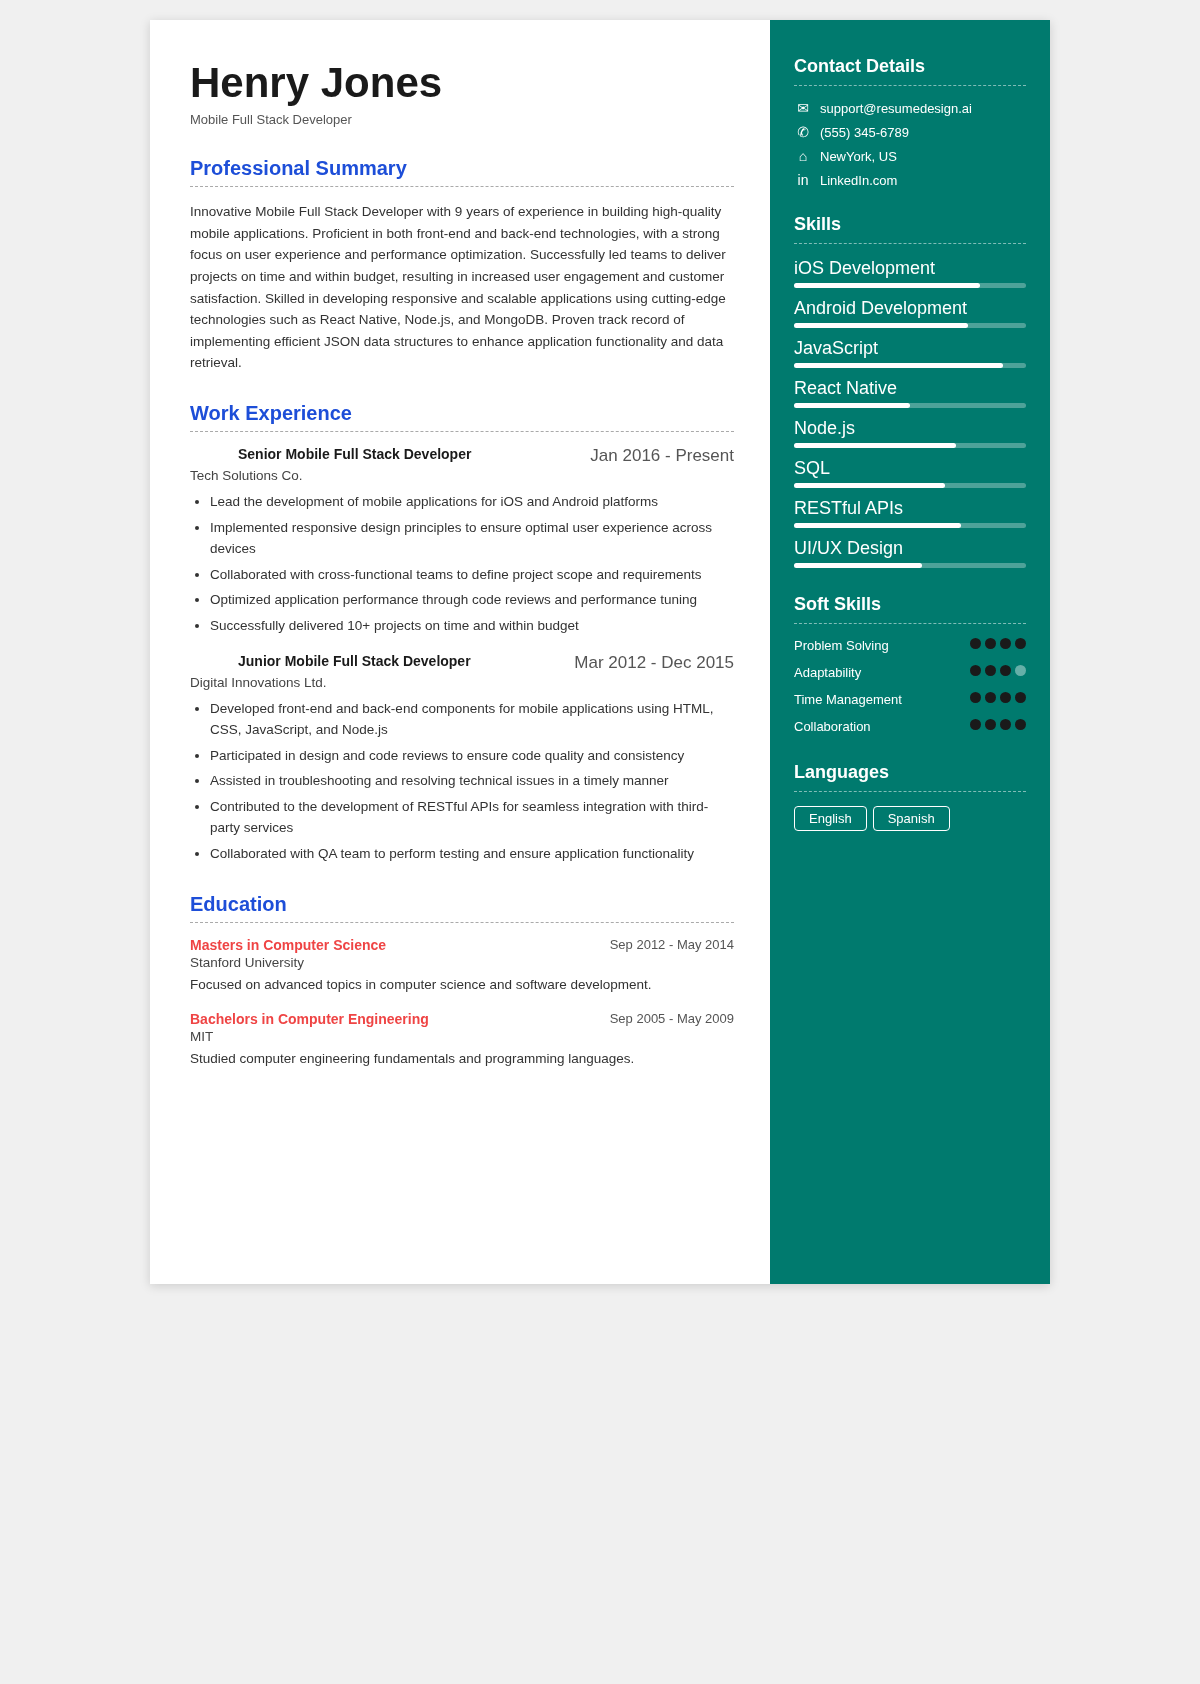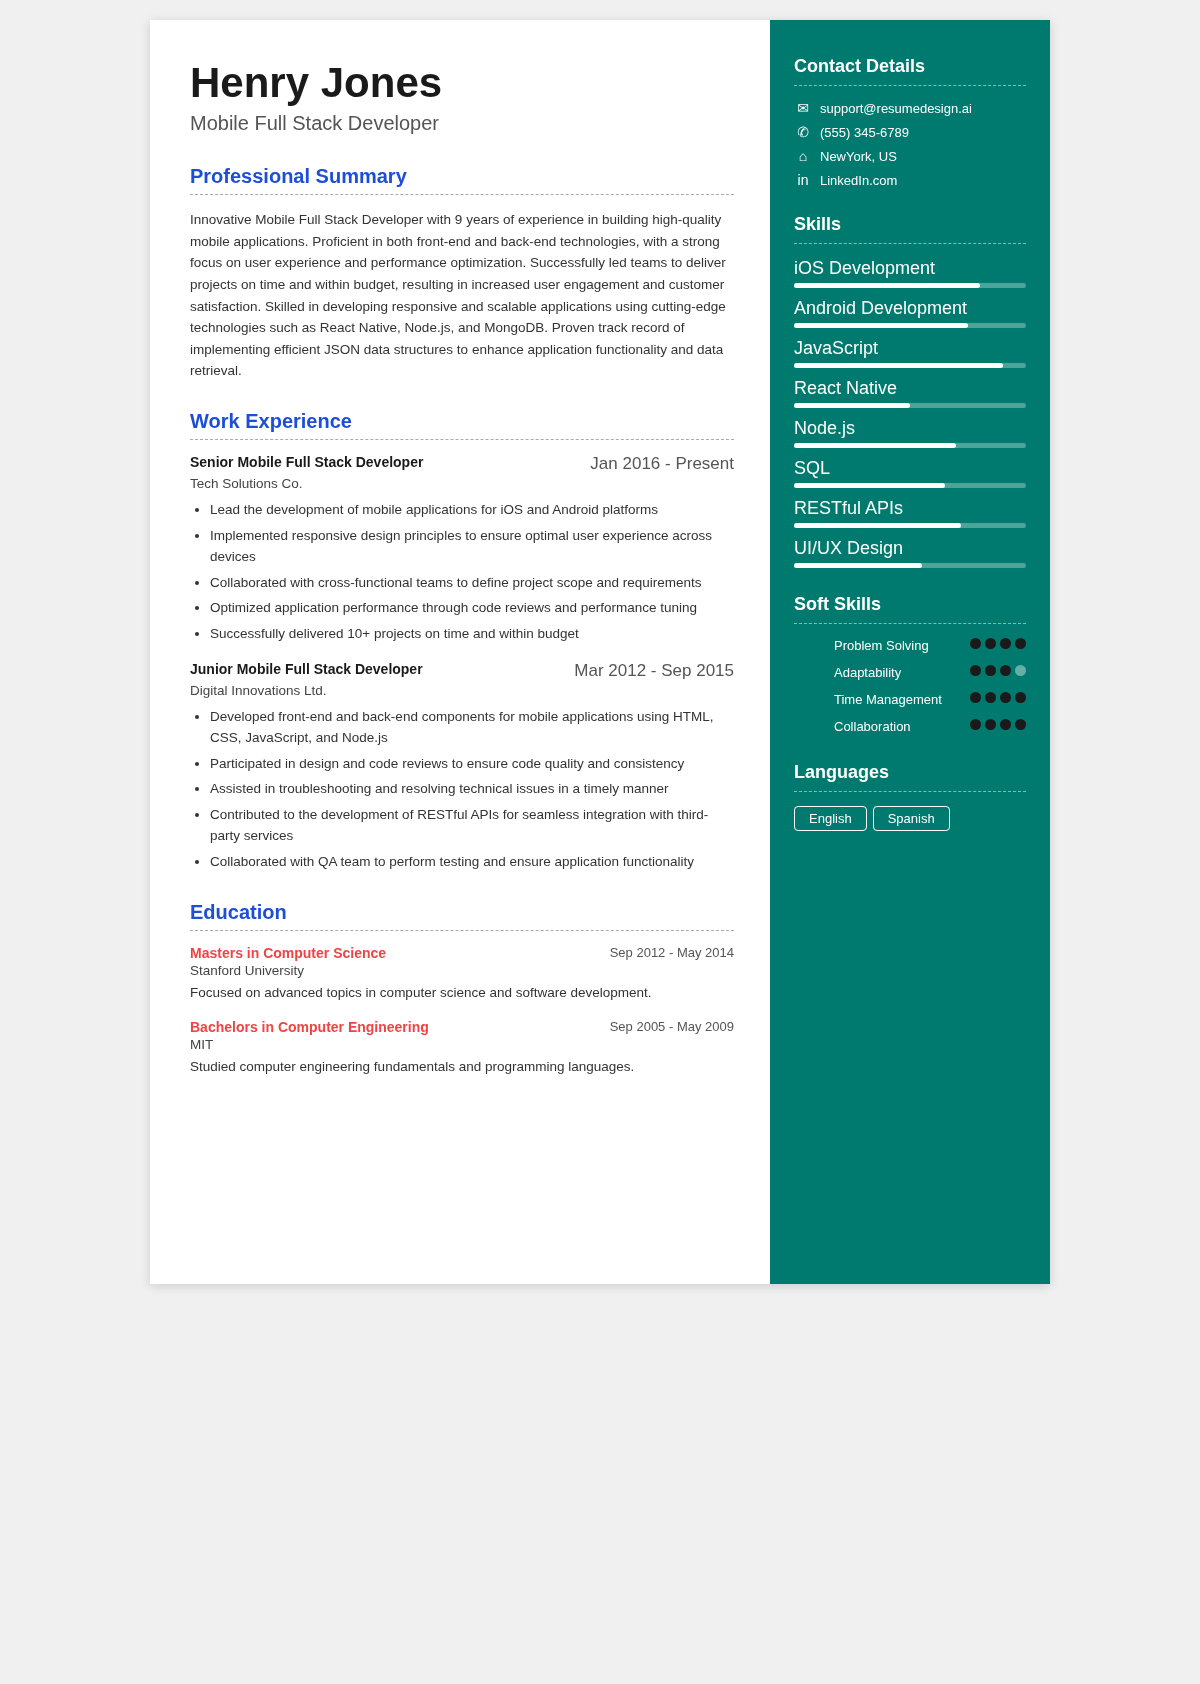--- a/index.html
+++ b/index.html
@@ -27,21 +27,21 @@
       background: #fff;
     }
     .name {
       font-size: 42px;
       font-weight: 900;
       color: #1a1a1a;
       line-height: 1.1;
       margin-bottom: 6px;
     }
     .job-title {
-      font-size: 20px;
+      font-size: 13px;
       color: #555;
       margin-bottom: 30px;
     }
     .section-title {
       font-size: 20px;
       font-weight: 700;
       color: #1d4ed8;
       margin-bottom: 6px;
     }
     .section-divider {
@@ -60,20 +60,21 @@
     .job-header {
       display: flex;
       justify-content: space-between;
       align-items: flex-start;
       margin-bottom: 2px;
     }
     .job-title-text {
       font-size: 14px;
       font-weight: 700;
       color: #1a1a1a;
+      margin-left: 48px;
     }
     .job-date {
       font-size: 17px;
       color: #555;
       white-space: nowrap;
     }
     .company {
       font-size: 13.5px;
       color: #444;
       margin-bottom: 8px;
@@ -168,21 +169,20 @@
     .skill-bar-fill {
       height: 5px;
       border-radius: 3px;
       background: #fff;
     }
     .soft-skill-item {
       display: flex;
       justify-content: space-between;
       align-items: flex-start;
       margin-bottom: 10px;
-      margin-left: 40px;
     }
     .soft-skill-name {
       font-size: 13px;
       color: #fff;
       flex: 1;
       line-height: 1.3;
     }
     .dots-container {
       display: flex;
       gap: 4px;
@@ -241,21 +241,21 @@
               <li>Lead the development of mobile applications for iOS and Android platforms</li>
               <li>Implemented responsive design principles to ensure optimal user experience across devices</li>
               <li>Collaborated with cross-functional teams to define project scope and requirements</li>
               <li>Optimized application performance through code reviews and performance tuning</li>
               <li>Successfully delivered 10+ projects on time and within budget</li>
             </ul>
           </div>
           <div>
             <div class="job-header">
       <span class="job-title-text">Junior Mobile Full Stack Developer</span>
-      <span class="job-date">Mar 2012 - Sep 2015</span>
+      <span class="job-date">Mar 2012 - Dec 2015</span>
     </div>
     <div class="company">Digital Innovations Ltd.</div>
             <ul class="job-bullets">
               <li>Developed front-end and back-end components for mobile applications using HTML, CSS, JavaScript, and Node.js</li>
               <li>Participated in design and code reviews to ensure code quality and consistency</li>
               <li>Assisted in troubleshooting and resolving technical issues in a timely manner</li>
               <li>Contributed to the development of RESTful APIs for seamless integration with third-party services</li>
               <li>Collaborated with QA team to perform testing and ensure application functionality</li>
             </ul>
           </div>

